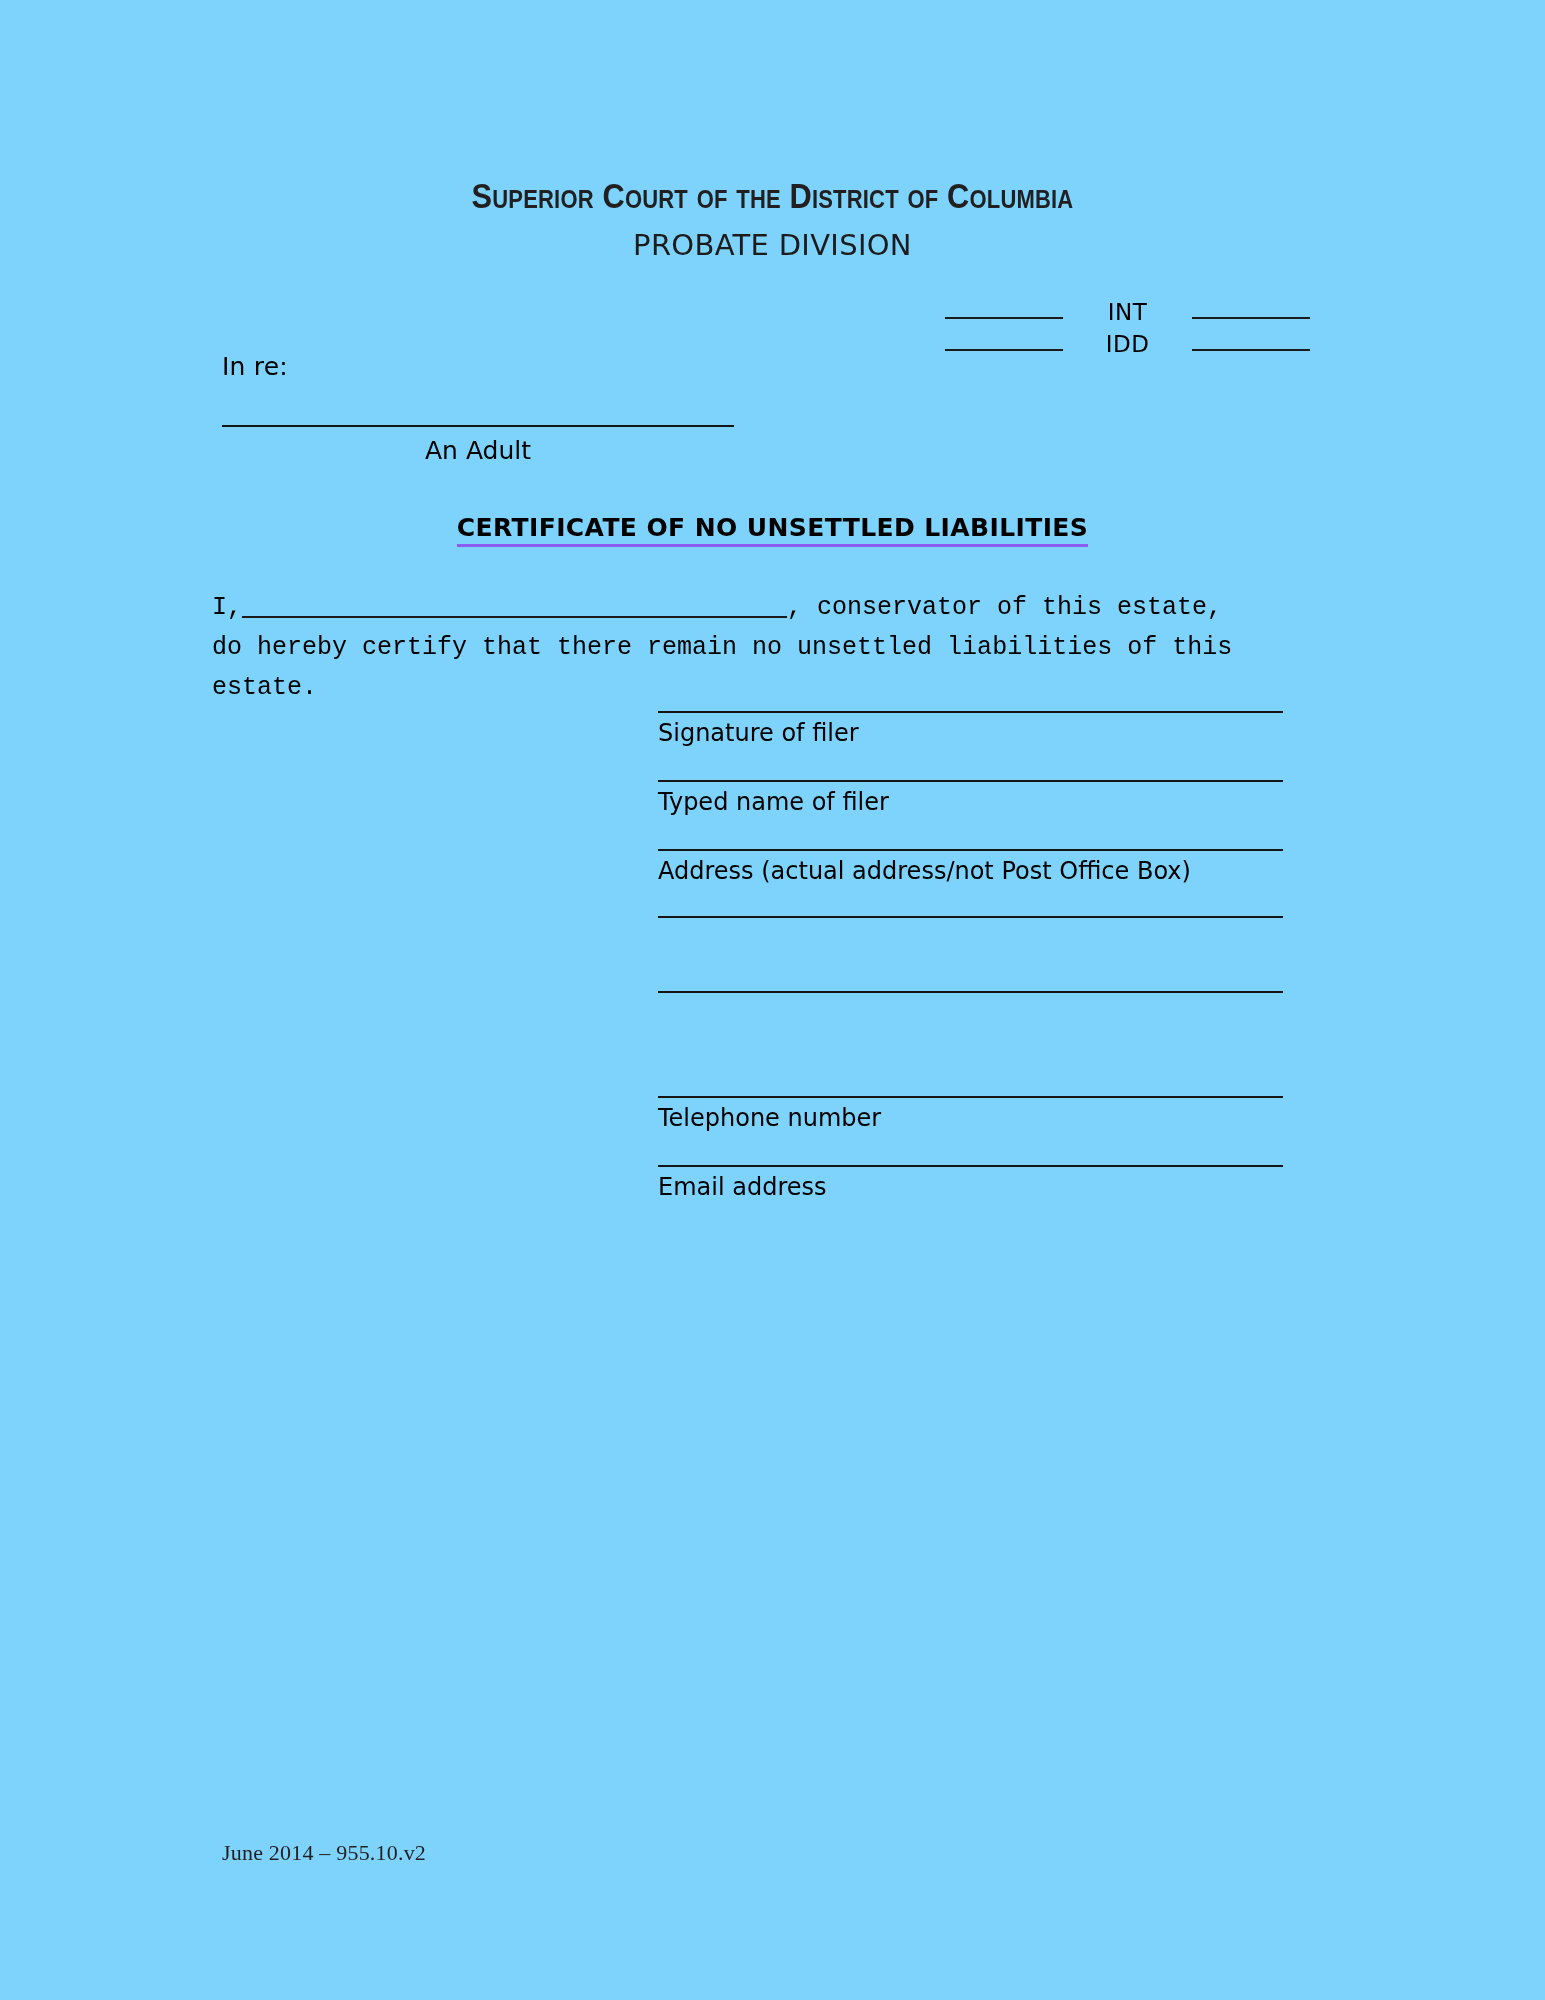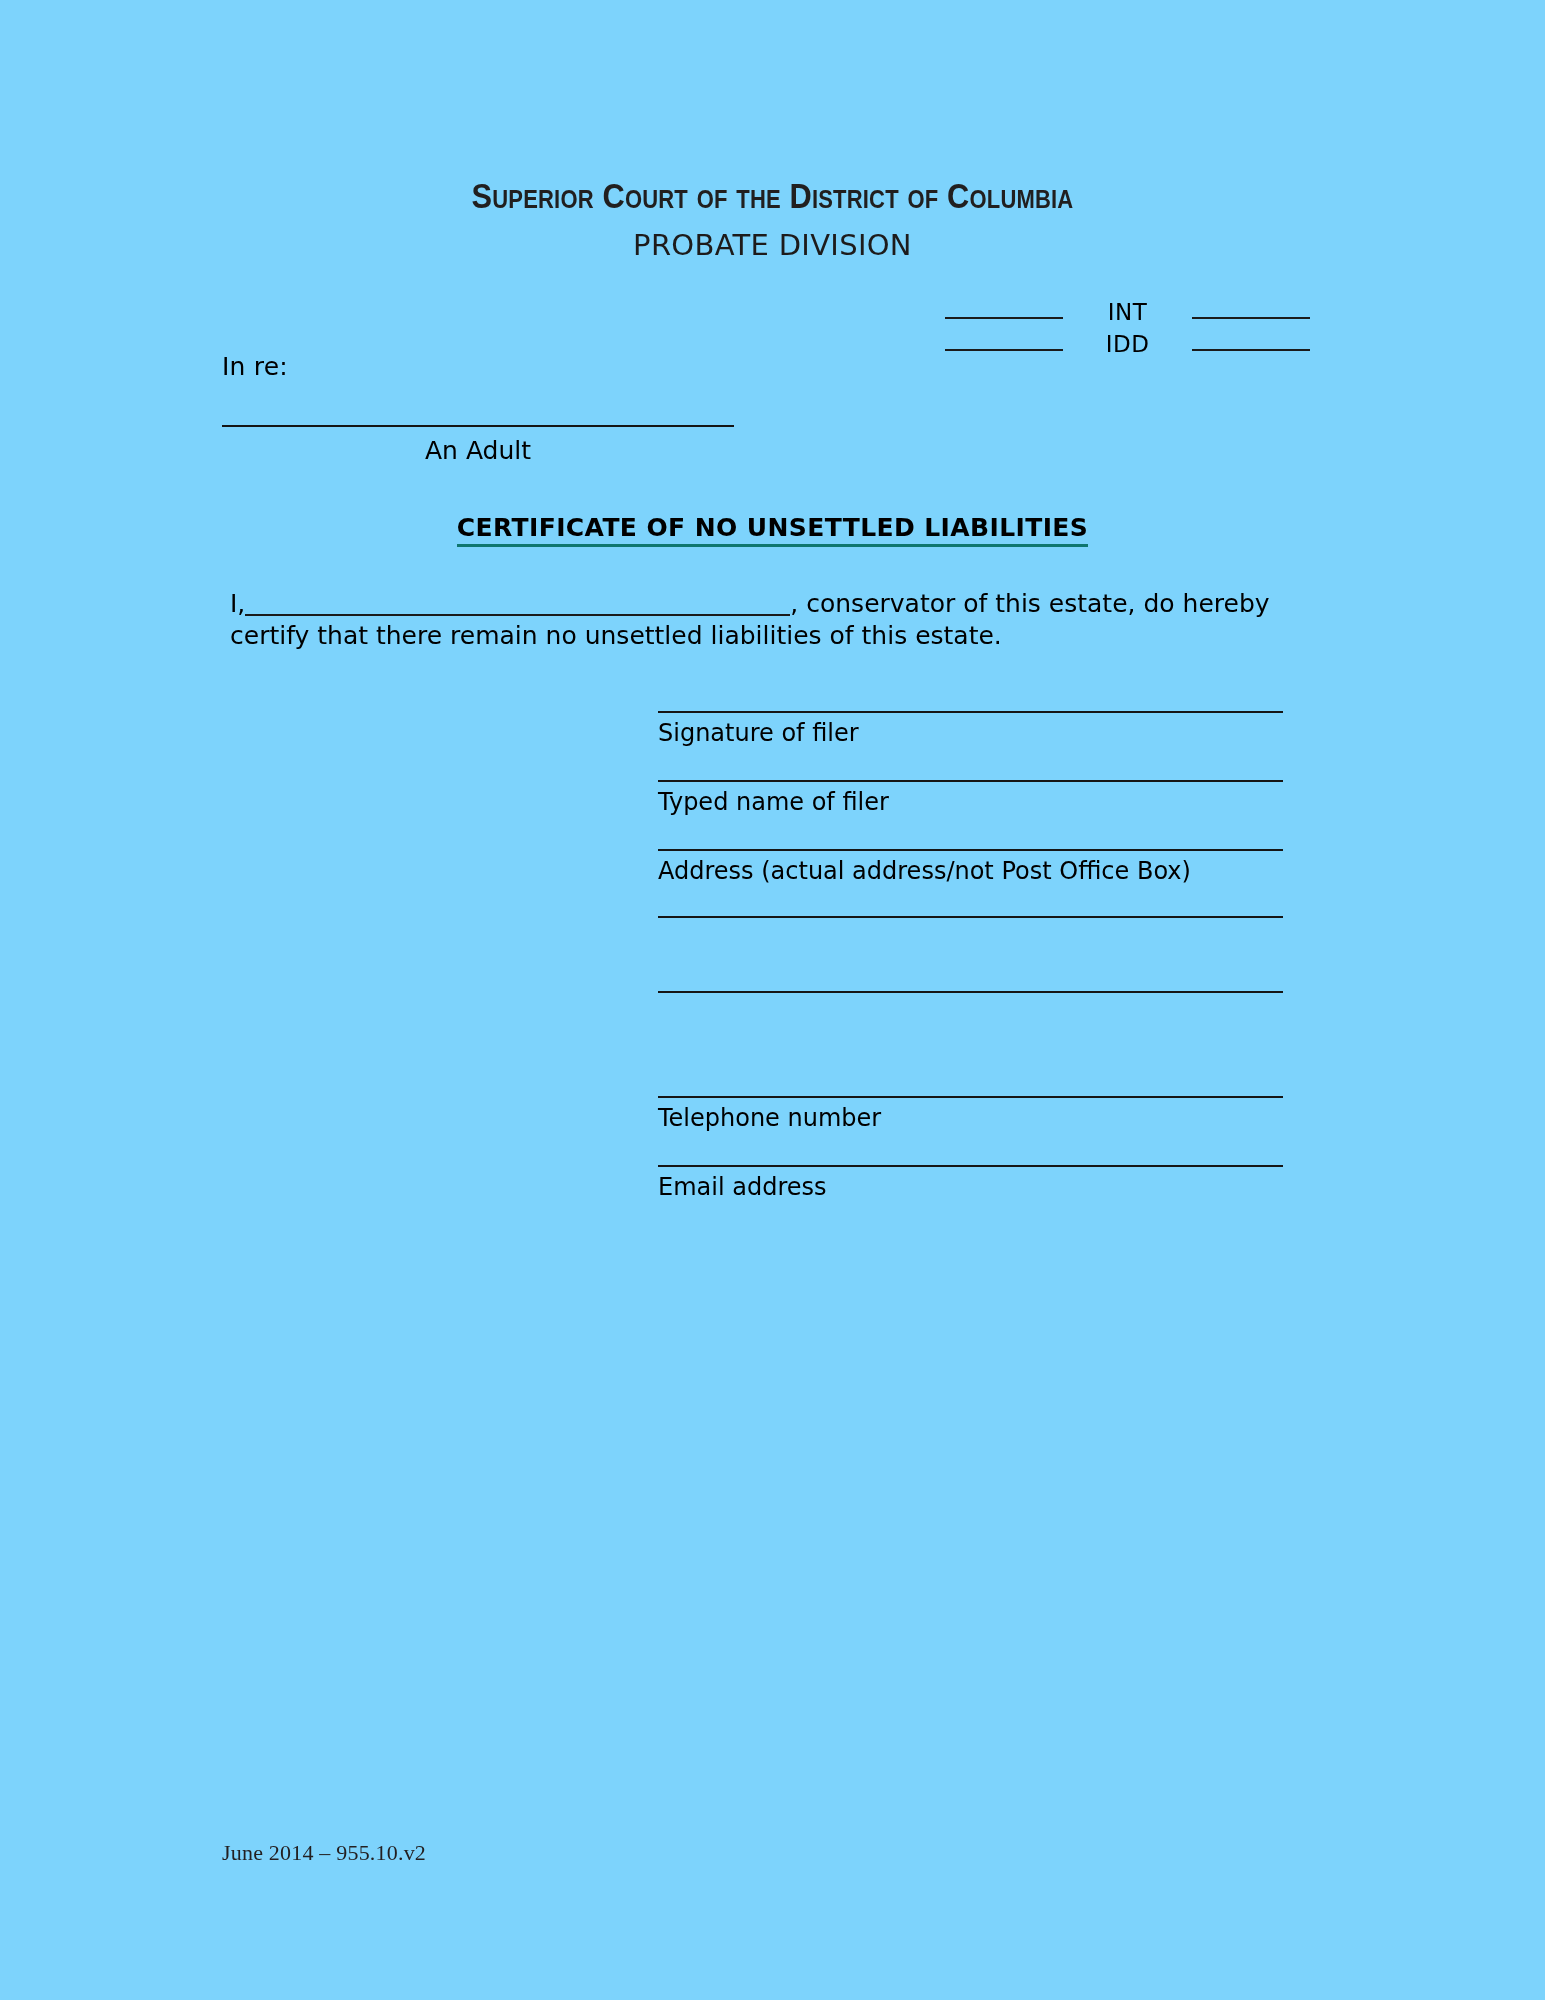--- a/index.html
+++ b/index.html
@@ -111,33 +111,34 @@
     right: 0;
     top: 513px;
     text-align: center;
     font-family: "DejaVu Sans", sans-serif;
     font-weight: bold;
     font-size: 25px;
     letter-spacing: 0.4px;
     white-space: nowrap;
   }
   .doc-heading span {
-    border-bottom: 3px solid #0f766e;
+    border-bottom: 3px solid #8b5cf6;
     padding-bottom: 2px;
   }
 
   
   .body-para {
     position: absolute;
-    left: 230px;
+    left: 212px;
     top: 588px;
     width: 1055px;
     font-size: 25px;
-    line-height: 32px;
+    line-height: 40px;
     text-align: left;
+    font-family: Liberation Mono, monospace;
   }
   .fill-blank {
     display: inline-block;
     border-bottom: 2px solid #1a1a1a;
     height: 25px;
     vertical-align: -4px;
   }
   .blank-name { width: 545px; }
 
   

